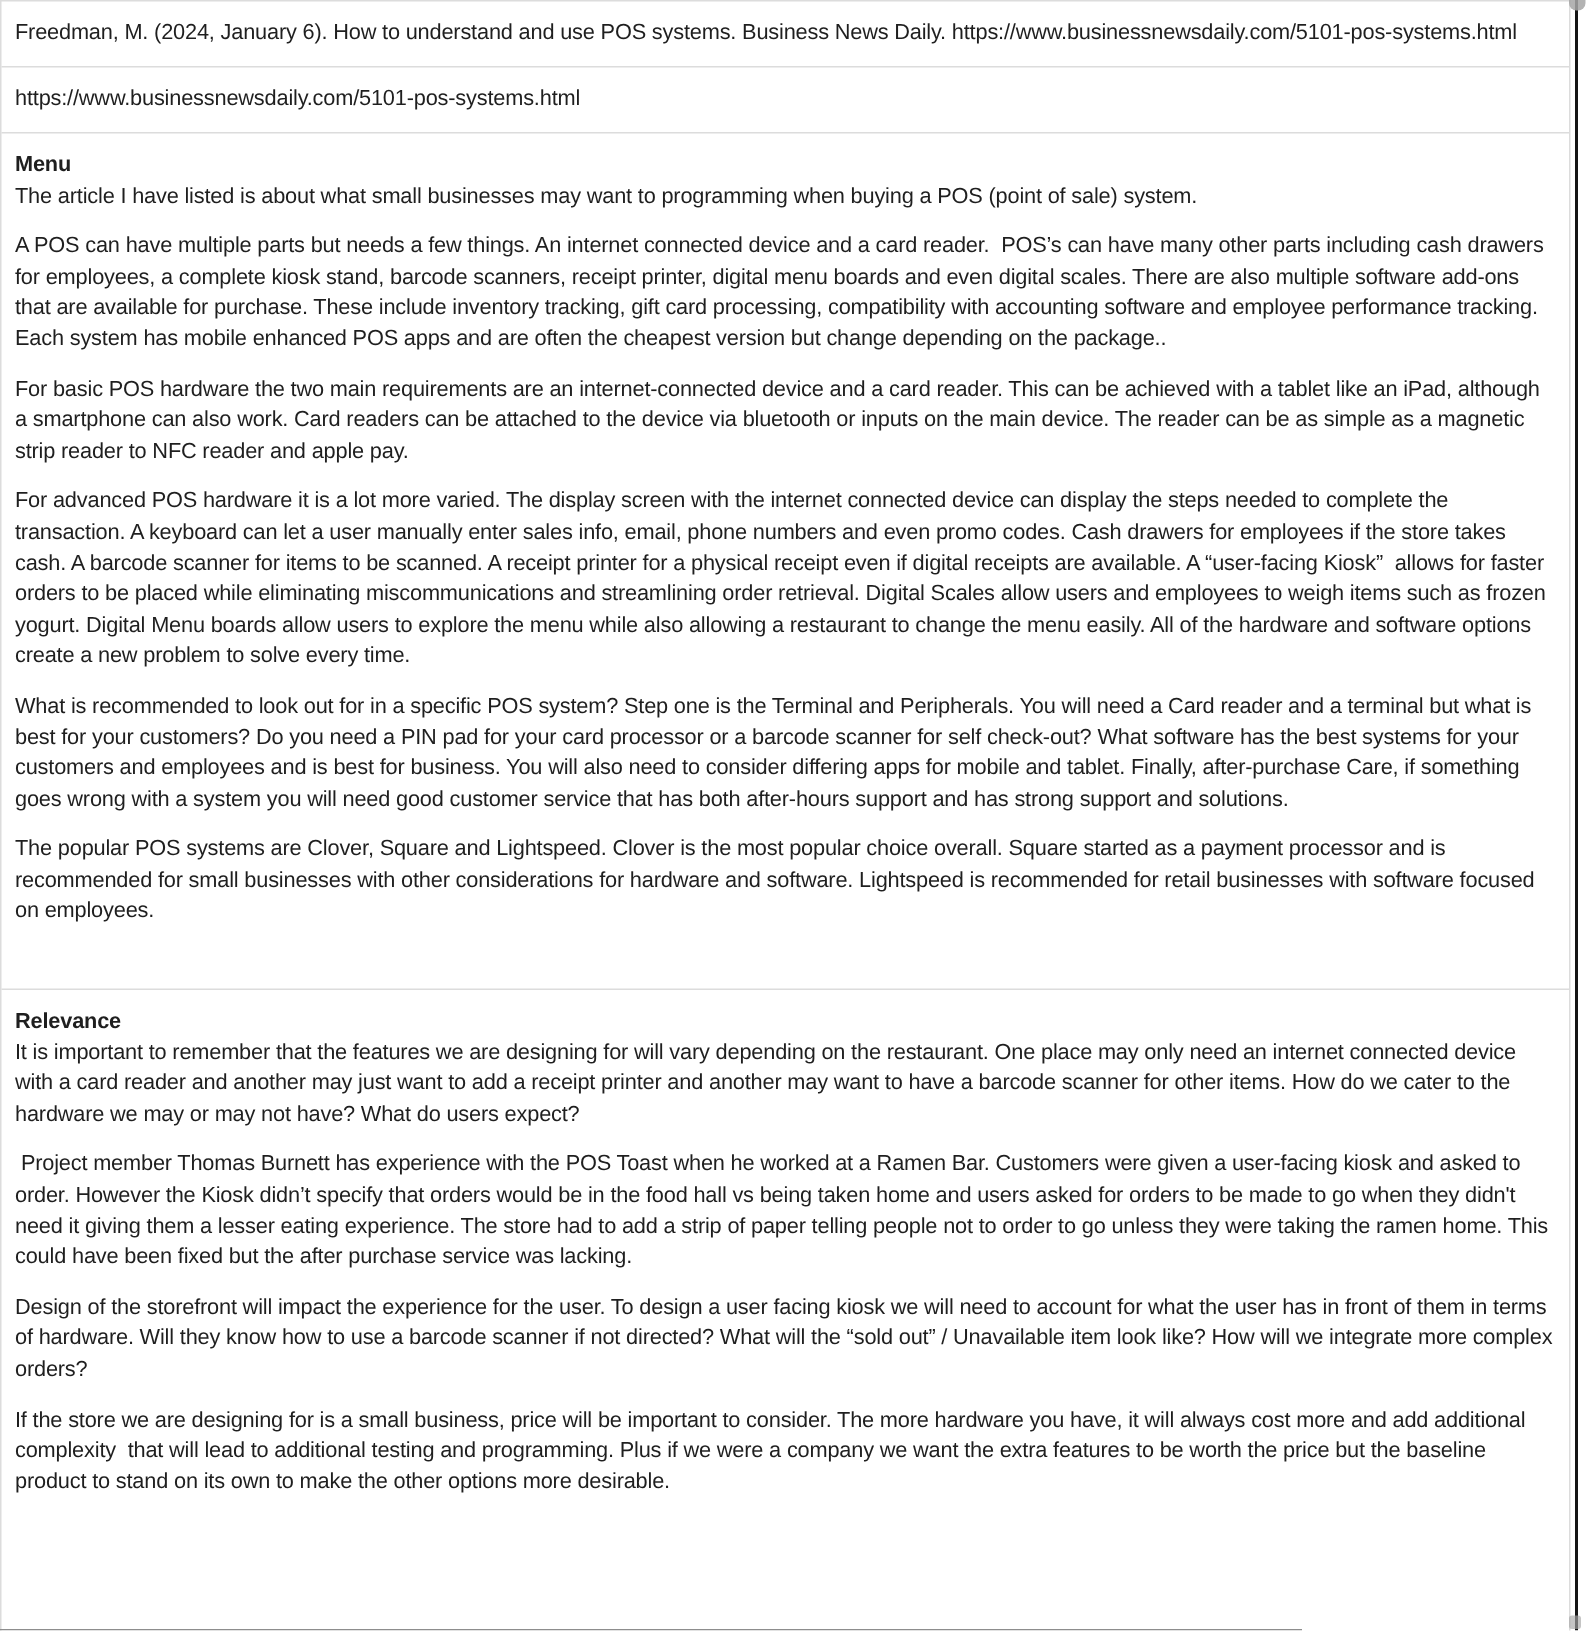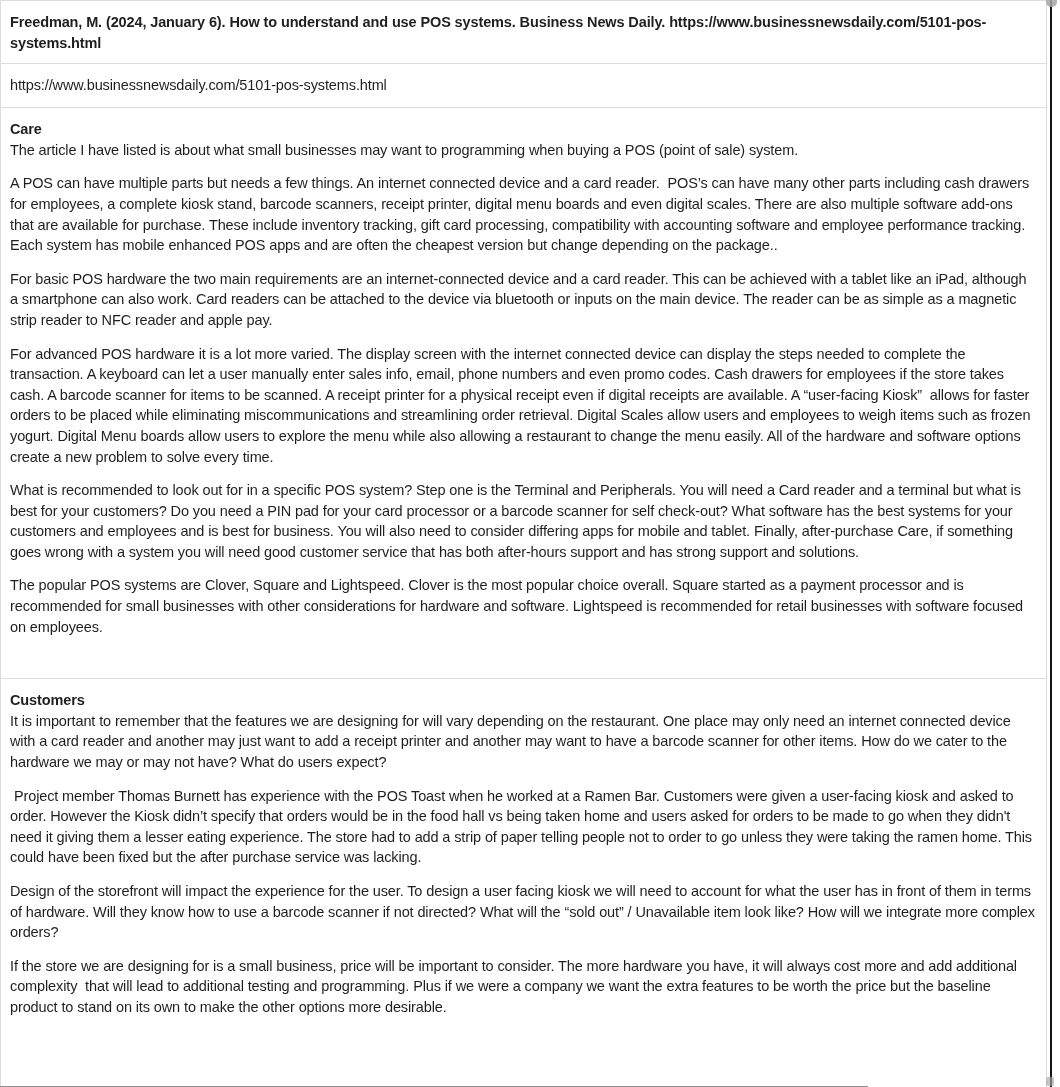--- a/index.html
+++ b/index.html
@@ -27,21 +27,21 @@
   }
   .row {
     box-sizing: border-box;
     border-bottom: 1px solid var(--c-border, #dcdcdc);
     padding: 11px 9px 10px 9px;
     font-size: 14.5px;
     line-height: 20.6px;
     letter-spacing: -0.12px;
   }
   .row:last-child { border-bottom: none; }
-  .citation-row { min-height: 44px; font-weight: bold; }
+  .citation-row { min-height: 44px; }
   .link-row { min-height: 44px; }
   .recap-row { min-height: 571px; }
   .relevance-row { min-height: 432px; }
   .cell-text {
     white-space: pre-wrap;
     word-wrap: break-word;
   }
   .link {
     color: var(--c-link, #1f1f1f);
     cursor: pointer;
@@ -102,33 +102,33 @@
 
   <div class="row citation-row">
     <span class="cell-text">Freedman, M. (2024, January 6). How to understand and use POS systems. Business News Daily. https://www.businessnewsdaily.com/5101-pos-systems.html</span>
   </div>
 
   <div class="row link-row">
     <a class="link">https://www.businessnewsdaily.com/5101-pos-systems.html</a>
   </div>
 
   <div class="row recap-row">
-    <div class="heading">Care</div>
+    <div class="heading">Menu</div>
     <div>
         <p class="para">The article I have listed is about what small businesses may want to programming when buying a POS (point of sale) system.</p>
         <p class="para">A POS can have multiple parts but needs a few things. An internet connected device and a card reader.  POS’s can have many other parts including cash drawers for employees, a complete kiosk stand, barcode scanners, receipt printer, digital menu boards and even digital scales. There are also multiple software add-ons that are available for purchase. These include inventory tracking, gift card processing, compatibility with accounting software and employee performance tracking. Each system has mobile enhanced POS apps and are often the cheapest version but change depending on the package..</p>
         <p class="para">For basic POS hardware the two main requirements are an internet-connected device and a card reader. This can be achieved with a tablet like an iPad, although a smartphone can also work. Card readers can be attached to the device via bluetooth or inputs on the main device. The reader can be as simple as a magnetic strip reader to NFC reader and apple pay.</p>
         <p class="para">For advanced POS hardware it is a lot more varied. The display screen with the internet connected device can display the steps needed to complete the transaction. A keyboard can let a user manually enter sales info, email, phone numbers and even promo codes. Cash drawers for employees if the store takes cash. A barcode scanner for items to be scanned. A receipt printer for a physical receipt even if digital receipts are available. A “user-facing Kiosk”  allows for faster orders to be placed while eliminating miscommunications and streamlining order retrieval. Digital Scales allow users and employees to weigh items such as frozen yogurt. Digital Menu boards allow users to explore the menu while also allowing a restaurant to change the menu easily. All of the hardware and software options create a new problem to solve every time.</p>
         <p class="para">What is recommended to look out for in a specific POS system? Step one is the Terminal and Peripherals. You will need a Card reader and a terminal but what is best for your customers? Do you need a PIN pad for your card processor or a barcode scanner for self check-out? What software has the best systems for your customers and employees and is best for business. You will also need to consider differing apps for mobile and tablet. Finally, after-purchase Care, if something goes wrong with a system you will need good customer service that has both after-hours support and has strong support and solutions.</p>
         <p class="para">The popular POS systems are Clover, Square and Lightspeed. Clover is the most popular choice overall. Square started as a payment processor and is recommended for small businesses with other considerations for hardware and software. Lightspeed is recommended for retail businesses with software focused on employees.</p>
       </div>
   </div>
 
   <div class="row relevance-row">
-    <div class="heading">Customers</div>
+    <div class="heading">Relevance</div>
     <div>
         <p class="para">It is important to remember that the features we are designing for will vary depending on the restaurant. One place may only need an internet connected device with a card reader and another may just want to add a receipt printer and another may want to have a barcode scanner for other items. How do we cater to the hardware we may or may not have? What do users expect?</p>
         <p class="para"> Project member Thomas Burnett has experience with the POS Toast when he worked at a Ramen Bar. Customers were given a user-facing kiosk and asked to order. However the Kiosk didn’t specify that orders would be in the food hall vs being taken home and users asked for orders to be made to go when they didn't need it giving them a lesser eating experience. The store had to add a strip of paper telling people not to order to go unless they were taking the ramen home. This could have been fixed but the after purchase service was lacking.</p>
         <p class="para">Design of the storefront will impact the experience for the user. To design a user facing kiosk we will need to account for what the user has in front of them in terms of hardware. Will they know how to use a barcode scanner if not directed? What will the “sold out” / Unavailable item look like? How will we integrate more complex orders?</p>
         <p class="para">If the store we are designing for is a small business, price will be important to consider. The more hardware you have, it will always cost more and add additional complexity  that will lead to additional testing and programming. Plus if we were a company we want the extra features to be worth the price but the baseline product to stand on its own to make the other options more desirable.</p>
       </div>
   </div>
 
 </div>
 

